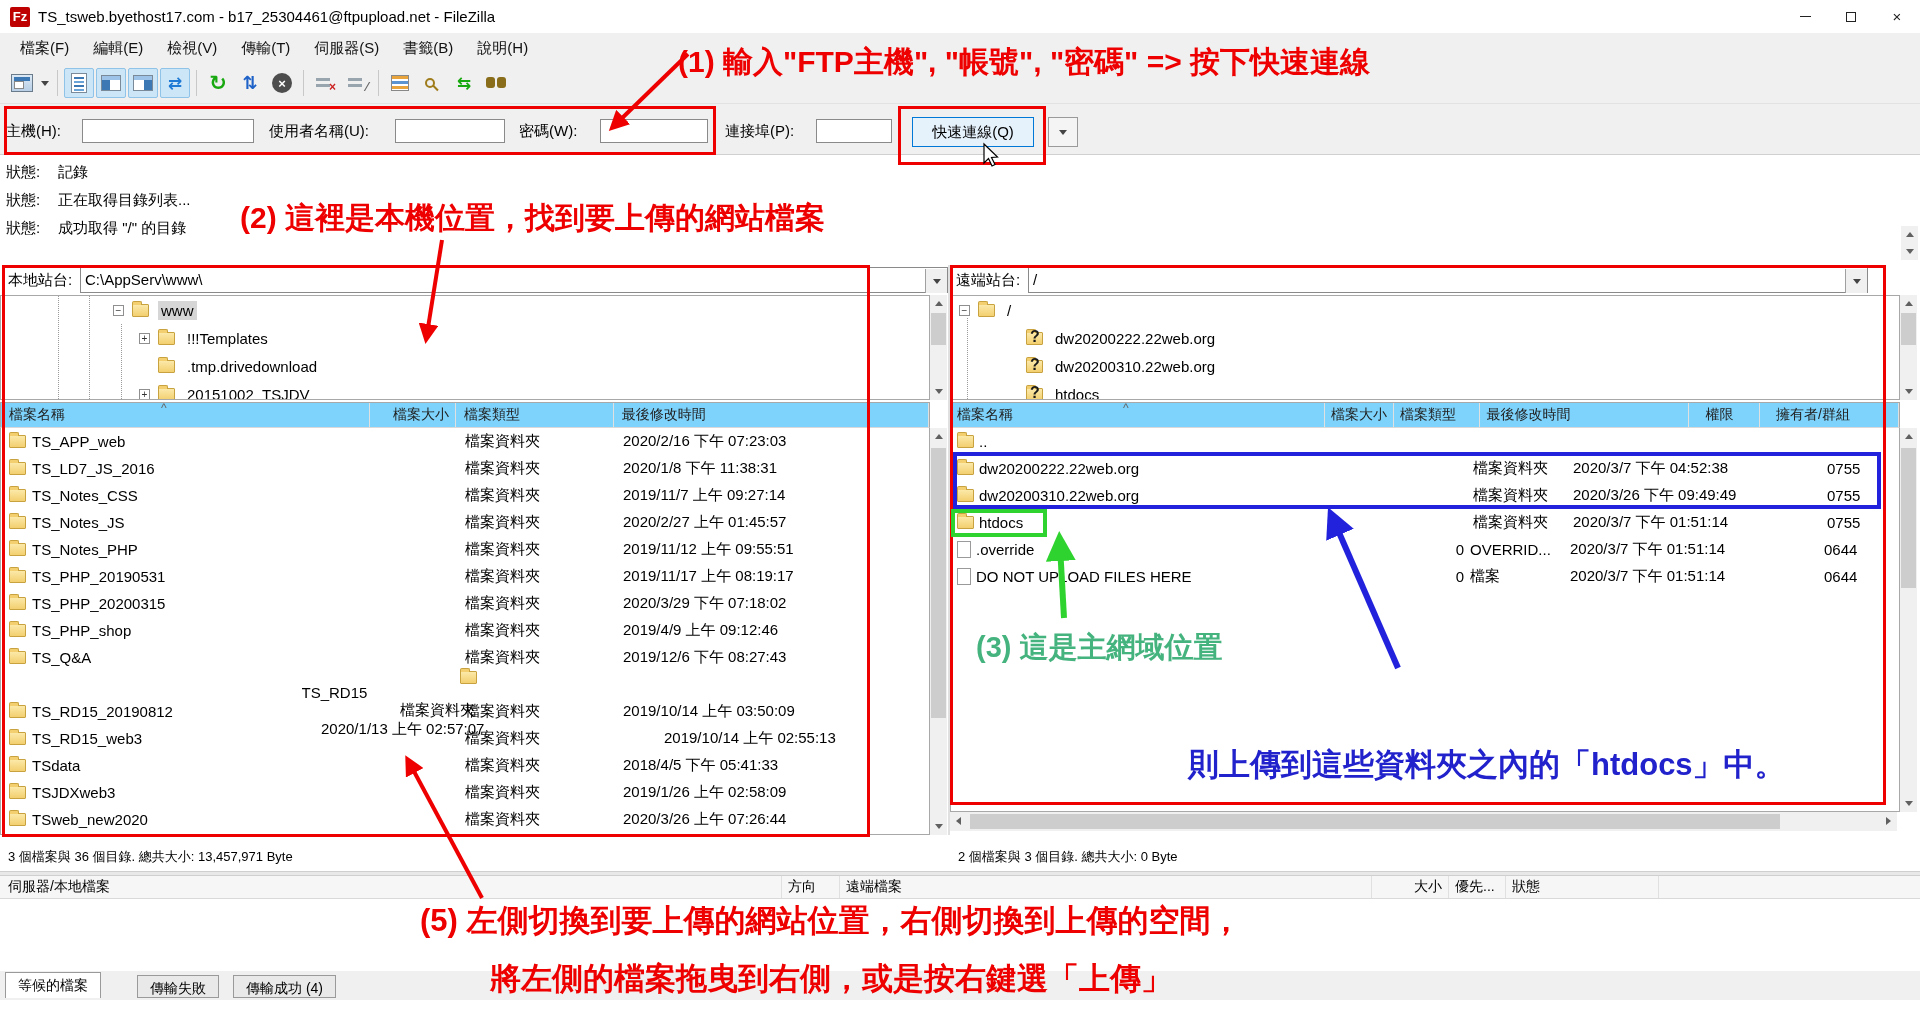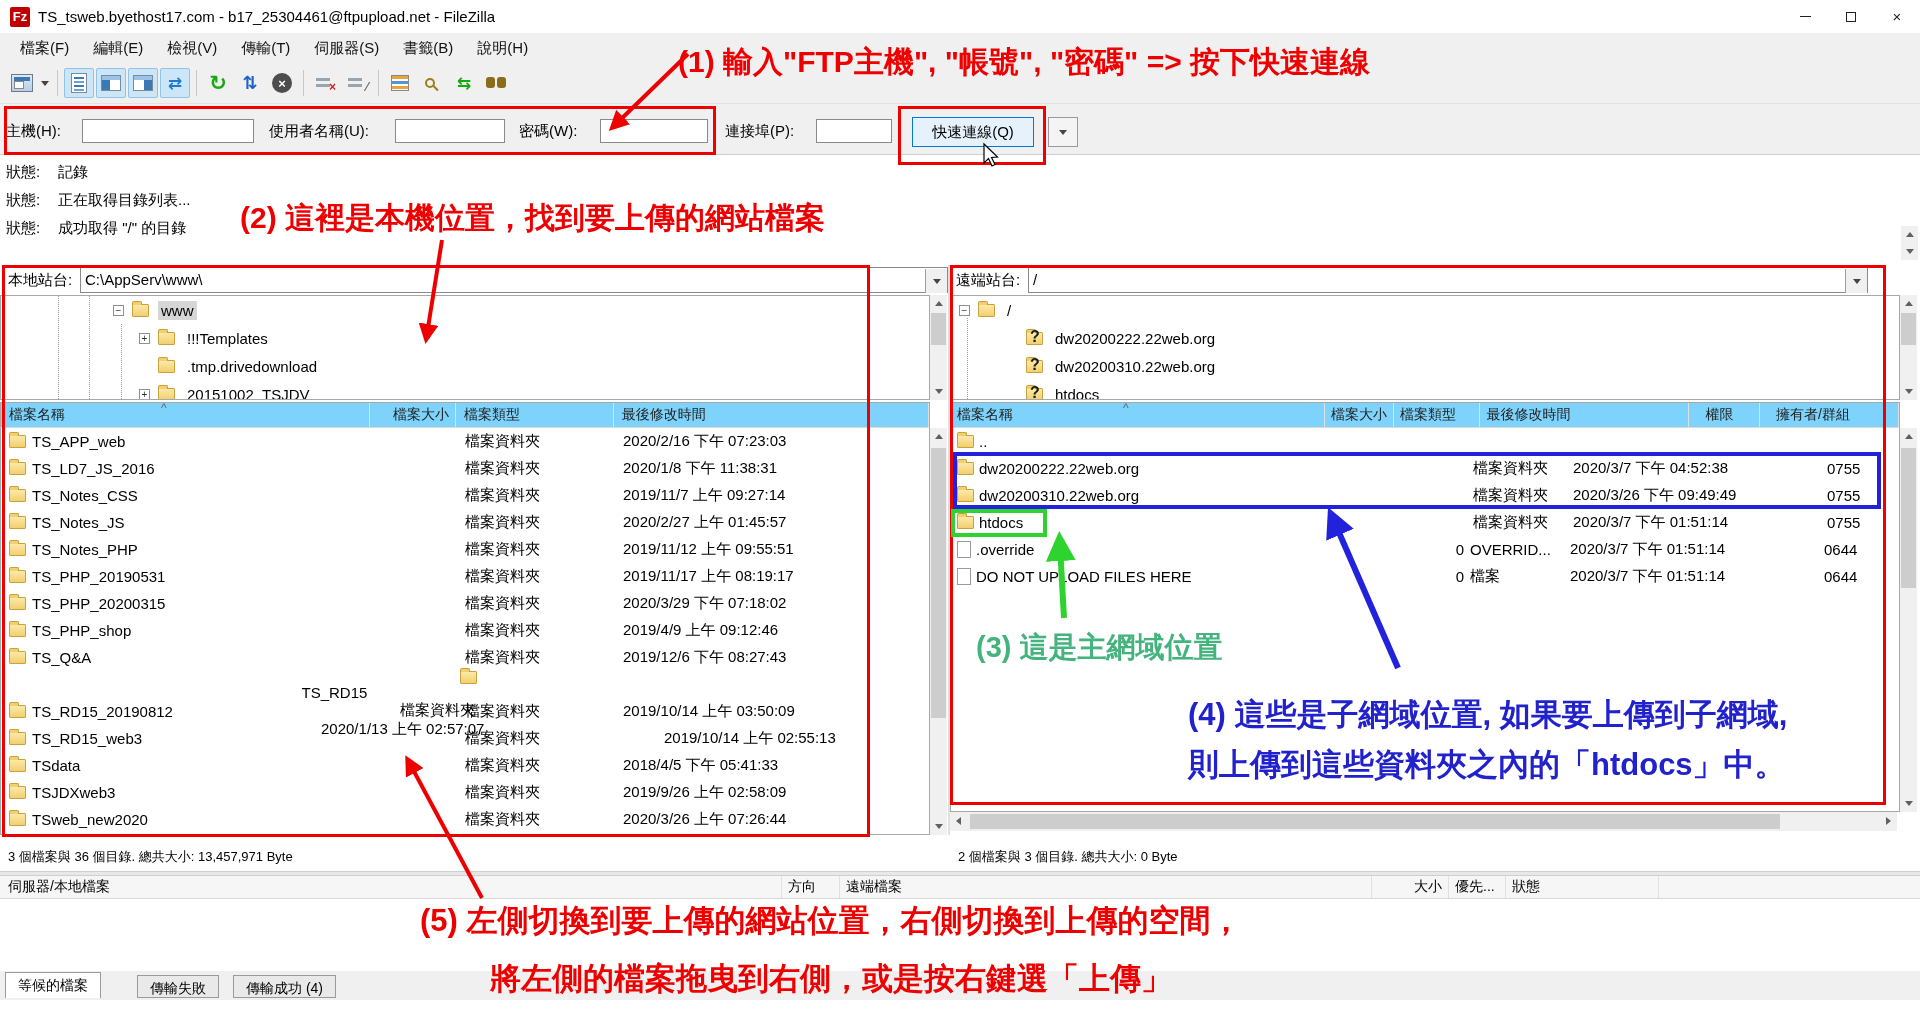--- a/index.html
+++ b/index.html
@@ -385,21 +385,21 @@
         <span class="fcell" style="width: 339px;">TSdata</span>
         <span class="fcell" style="width: 86px; text-align: right;"></span>
         <span class="fcell" style="width: 158px; padding-left: 8px;">檔案資料夾</span>
         <span class="fcell" style="width: 316px; padding-left: 8px;">2018/4/5 下午 05:41:33</span>
       </div>
       <div class="frow" style="padding-left: 8px;">
         <span class="fold" style="margin-right: 6px;"></span>
         <span class="fcell" style="width: 339px;">TSJDXweb3</span>
         <span class="fcell" style="width: 86px; text-align: right;"></span>
         <span class="fcell" style="width: 158px; padding-left: 8px;">檔案資料夾</span>
-        <span class="fcell" style="width: 316px; padding-left: 8px;">2019/9/26 上午 02:58:09</span>
+        <span class="fcell" style="width: 316px; padding-left: 8px;">2019/1/26 上午 02:58:09</span>
       </div>
       <div class="frow" style="padding-left: 8px;">
         <span class="fold" style="margin-right: 6px;"></span>
         <span class="fcell" style="width: 339px;">TSweb_new2020</span>
         <span class="fcell" style="width: 86px; text-align: right;"></span>
         <span class="fcell" style="width: 158px; padding-left: 8px;">檔案資料夾</span>
         <span class="fcell" style="width: 316px; padding-left: 8px;">2020/3/26 上午 07:26:44</span>
       </div>
     </div>
   <div class="sb" style="left:930px; top:428px; width:17px; height:407px">
@@ -565,21 +565,20 @@
   <div class="annbox" style="left:4px;   top:106px; width:712px; height:49px; border:3px solid #ee0000"></div>
   <div class="annbox" style="left:898px; top:106px; width:148px; height:59px; border:3px solid #ee0000"></div>
   <div class="annbox" style="left:2px;   top:265px; width:868px; height:572px; border:3px solid #ee0000"></div>
   <div class="annbox" style="left:950px; top:265px; width:936px; height:540px; border:3px solid #ee0000"></div>
   <div class="annbox" style="left:953px; top:452px; width:928px; height:57px; border:4px solid #2222dd"></div>
   <div class="annbox" style="left:951px; top:509px; width:96px; height:28px; border:4px solid #2fd32f"></div>
 
   <div class="anntext" style="left:678px;  top:42px;  font-size:30px; color:#ee0000">(1) 輸入"FTP主機", "帳號", "密碼" =&gt; 按下快速連線</div>
   <div class="anntext" style="left:240px;  top:198px; font-size:30px; color:#ee0000">(2) 這裡是本機位置，找到要上傳的網站檔案</div>
   <div class="anntext" style="left:976px;  top:628px; font-size:29px; color:#45b37e">(3) 這是主網域位置</div>
-  <div class="anntext" style="left:1188px; top:694px; font-size:31px; color:#2222cc">(4) 這些是子網域位置, 如果要上傳到子網域,</div>
   <div class="anntext" style="left:1188px; top:744px; font-size:31px; color:#2222cc">則上傳到這些資料夾之內的「htdocs」中。</div>
   <div class="anntext" style="left:420px;  top:900px; font-size:31px; color:#ee0000">(5) 左側切換到要上傳的網站位置，右側切換到上傳的空間，</div>
   <div class="anntext" style="left:490px;  top:958px; font-size:31px; color:#ee0000">將左側的檔案拖曳到右側，或是按右鍵選「上傳」</div>
 
   <svg id="overlay-svg">
     <defs>
       <marker id="mred" markerWidth="5" markerHeight="5" refX="2.5" refY="2.5" orient="auto">
           <path d="M0,0 L5,2.5 L0,5 Z" fill="#ee0000"></path>
         </marker>
       <marker id="mgreen" markerWidth="5" markerHeight="5" refX="2.5" refY="2.5" orient="auto">

